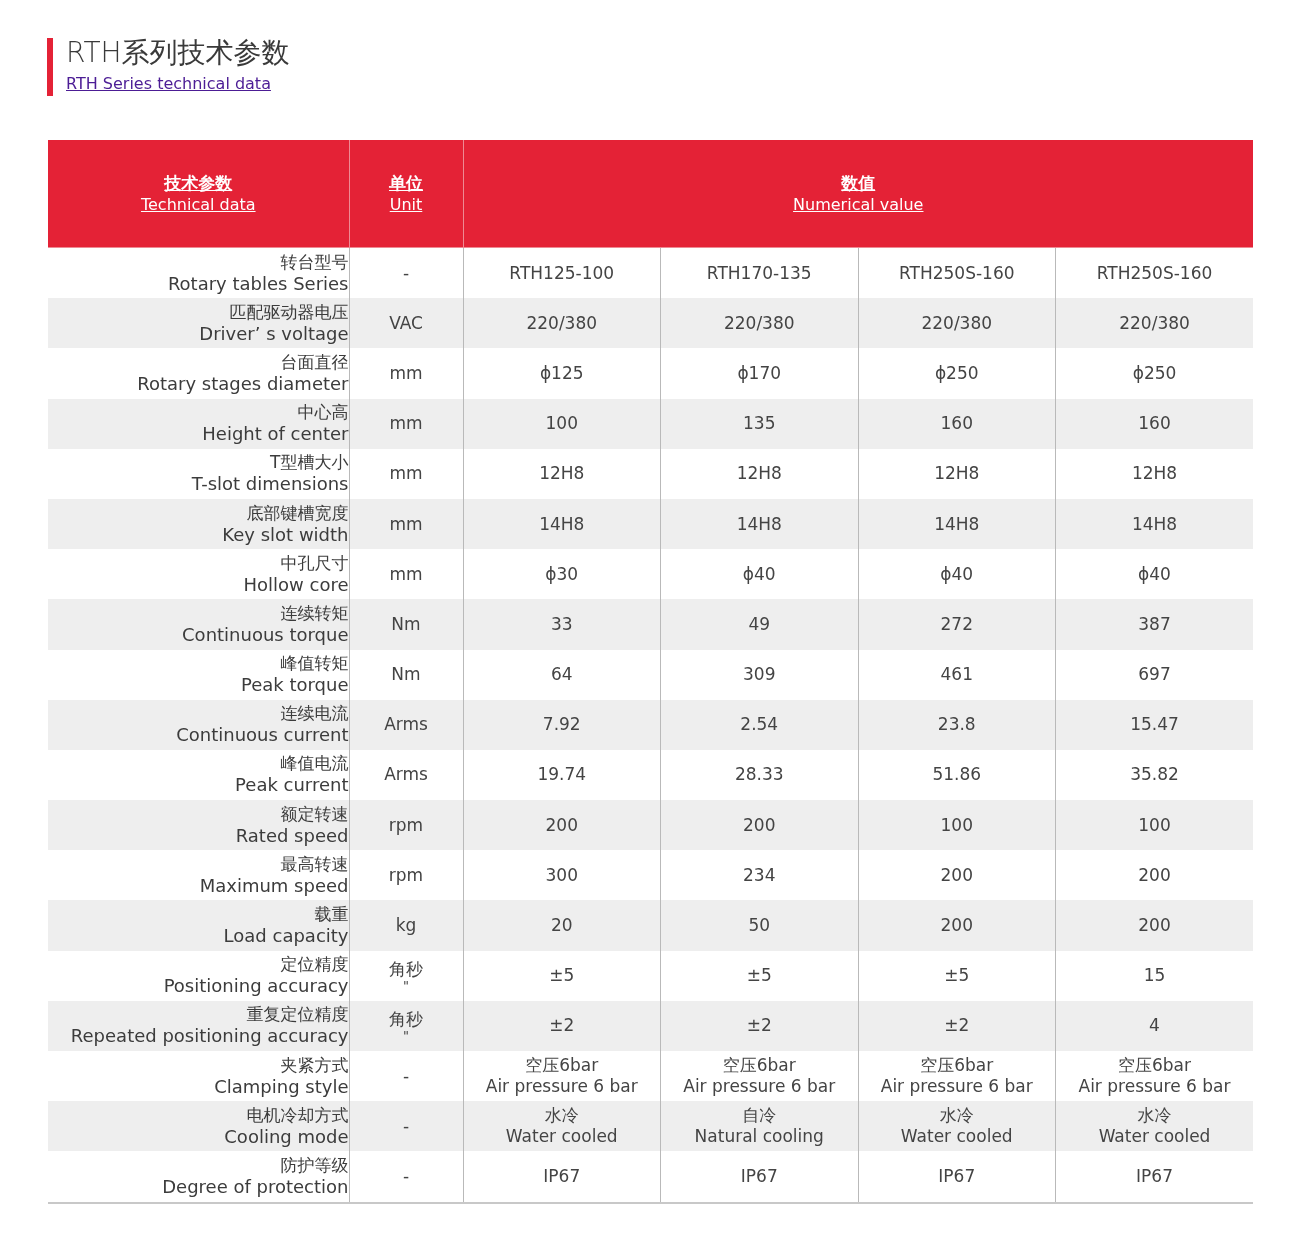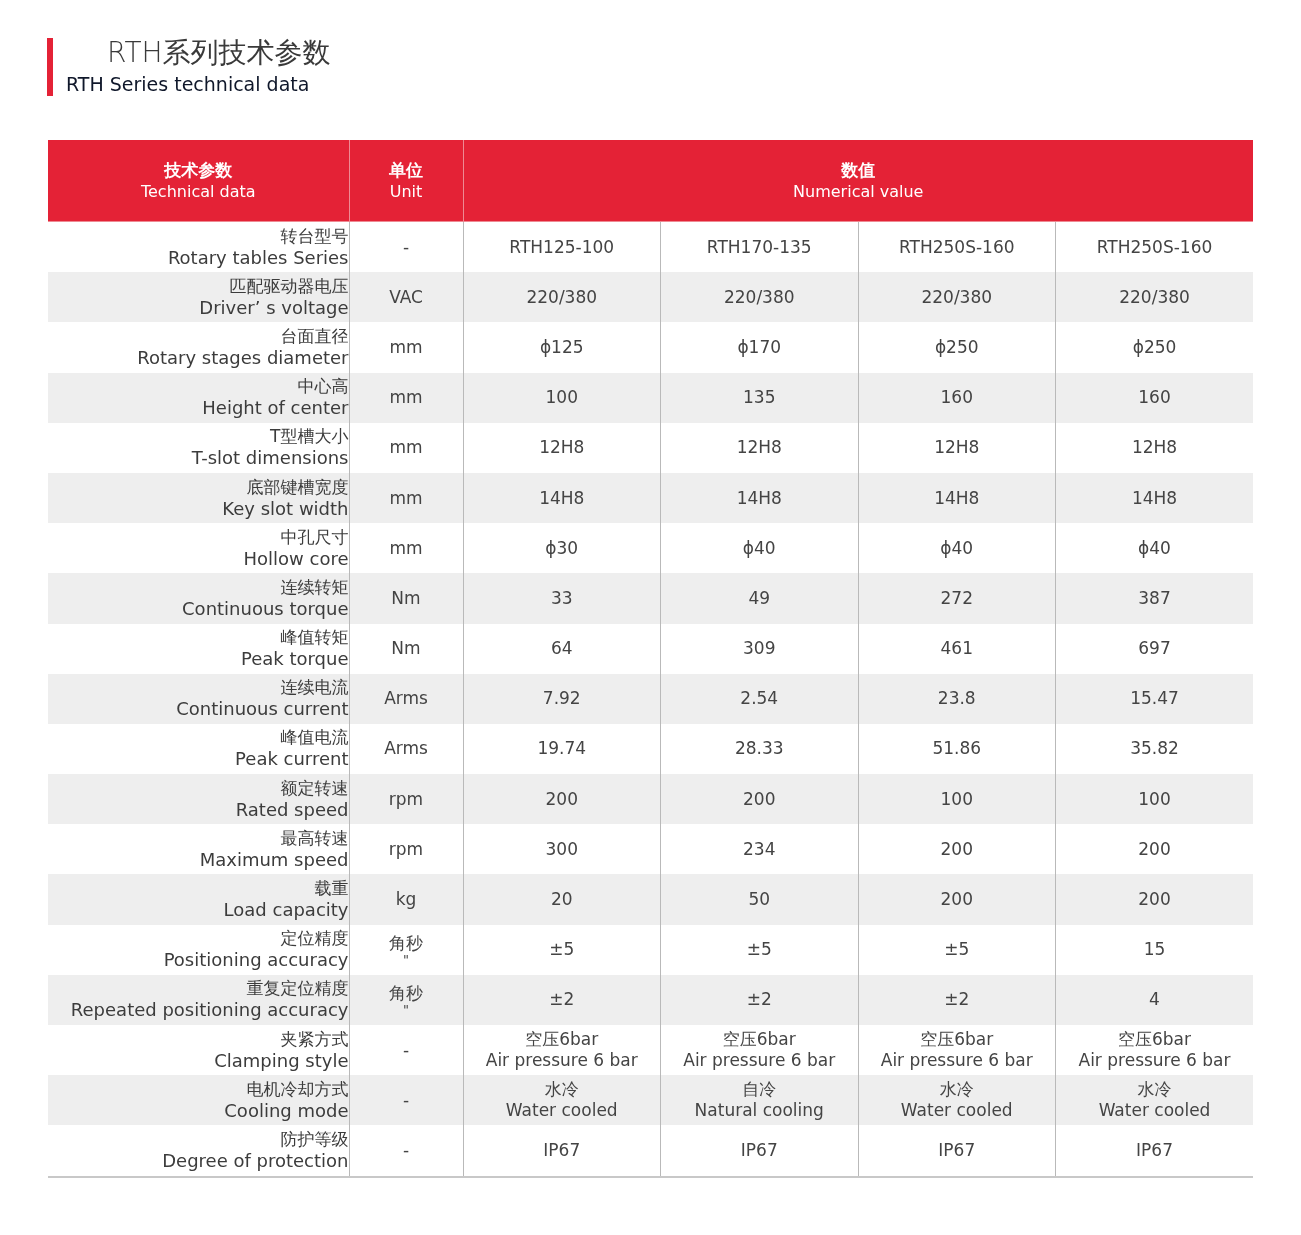--- a/index.html
+++ b/index.html
@@ -3,36 +3,37 @@
 <meta charset="utf-8">
 <style>
   html, body { margin: 0; padding: 0; background: #ffffff; }
   body {
     width: 1301px; height: 1235px; position: relative; overflow: hidden;
     font-family: "DejaVu Sans", "Liberation Sans", sans-serif;
     color: #333333;
   }
   .title-block { position: absolute; left: 47px; top: 36px; }
   .title-bar { position: absolute; left: 0; top: 2px; width: 6px; height: 58px; background: #e42236; }
-  .title-zh { position: absolute; left: 19px; top: 0; font-size: 28px; line-height: 34px; color: #3a3a3a; white-space: nowrap; font-weight: 300; margin-left: 41px; }
-  .title-en { position: absolute; left: 19px; top: 34px; font-size: 19px; line-height: 28px; color: #0f172a; white-space: nowrap; }
+  .title-zh { position: absolute; left: 19px; top: 0; font-size: 28px; line-height: 34px; color: #3a3a3a; white-space: nowrap; font-weight: 300; }
+  .title-en { position: absolute; left: 19px; top: 34px; font-size: 16px; line-height: 28px; color: #4c1d95; white-space: nowrap; text-decoration: underline; }
 
   table.spec {
     position: absolute; left: 48px; top: 140px; width: 1205px;
     border-collapse: collapse; table-layout: fixed;
   }
   table.spec col.c-param { width: 301px; }
   table.spec col.c-unit { width: 114px; }
   table.spec col.c-val { width: 197.5px; }
 
   thead th {
-    background: #e42236; color: #ffffff; height: 73px; padding: 4px;
+    background: #e42236; color: #ffffff; height: 73px; padding: 17px;
     text-align: center; vertical-align: middle; font-weight: normal;
     border-right: 1px solid #ee8a93;
     border-bottom: 1px solid #ee8a93;
+    text-decoration: underline;
   }
   thead th:last-child { border-right: none; }
   thead .h-zh { display: block; font-size: 17px; font-weight: bold; line-height: 22px; }
   thead .h-en { display: block; font-size: 16px; line-height: 22px; }
 
   tbody td {
     height: 50.2px; padding: 0; vertical-align: middle; text-align: center;
     font-size: 17px; color: #444444; border-right: 1px solid #b9b9b9;
     line-height: 21px;
   }

